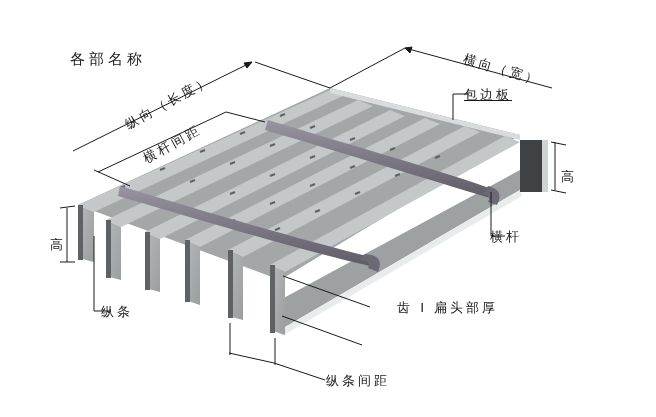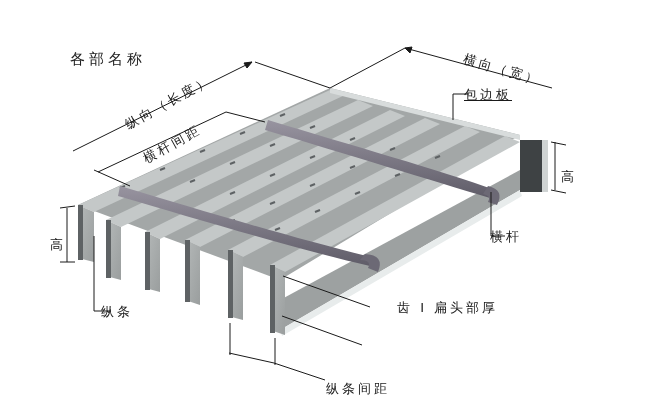--- a/index.html
+++ b/index.html
@@ -149,14 +149,14 @@
   <div class="lbl title" style="left:70px; top:50px;">各部名称</div>
   <div class="lbl rot-len" style="left:122px; top:118px;">纵向（长度）</div>
   <div class="lbl rot-len" style="left:140px; top:152px;">横杆间距</div>
   <div class="lbl rot-wid" style="left:466px; top:50px;">横向（宽）</div>
   <div class="lbl" style="left:464px; top:86px;text-decoration:underline;">包边板</div>
   <div class="lbl vert" style="left:558px; top:158px;">高</div>
   <div class="lbl vert" style="left:47px; top:226px;">高</div>
   <div class="lbl" style="left:490px; top:228px;">横杆</div>
   <div class="lbl" style="left:101px; top:303px;">纵条</div>
   <div class="lbl" style="left:378px; top:299px;margin-left:19px;">齿 I 扁头部厚</div>
-  <div class="lbl" style="left:326px; top:380px;">纵条间距</div>
+  <div class="lbl" style="left:326px; top:372px;">纵条间距</div>
 </div>
 
 </body></html>

